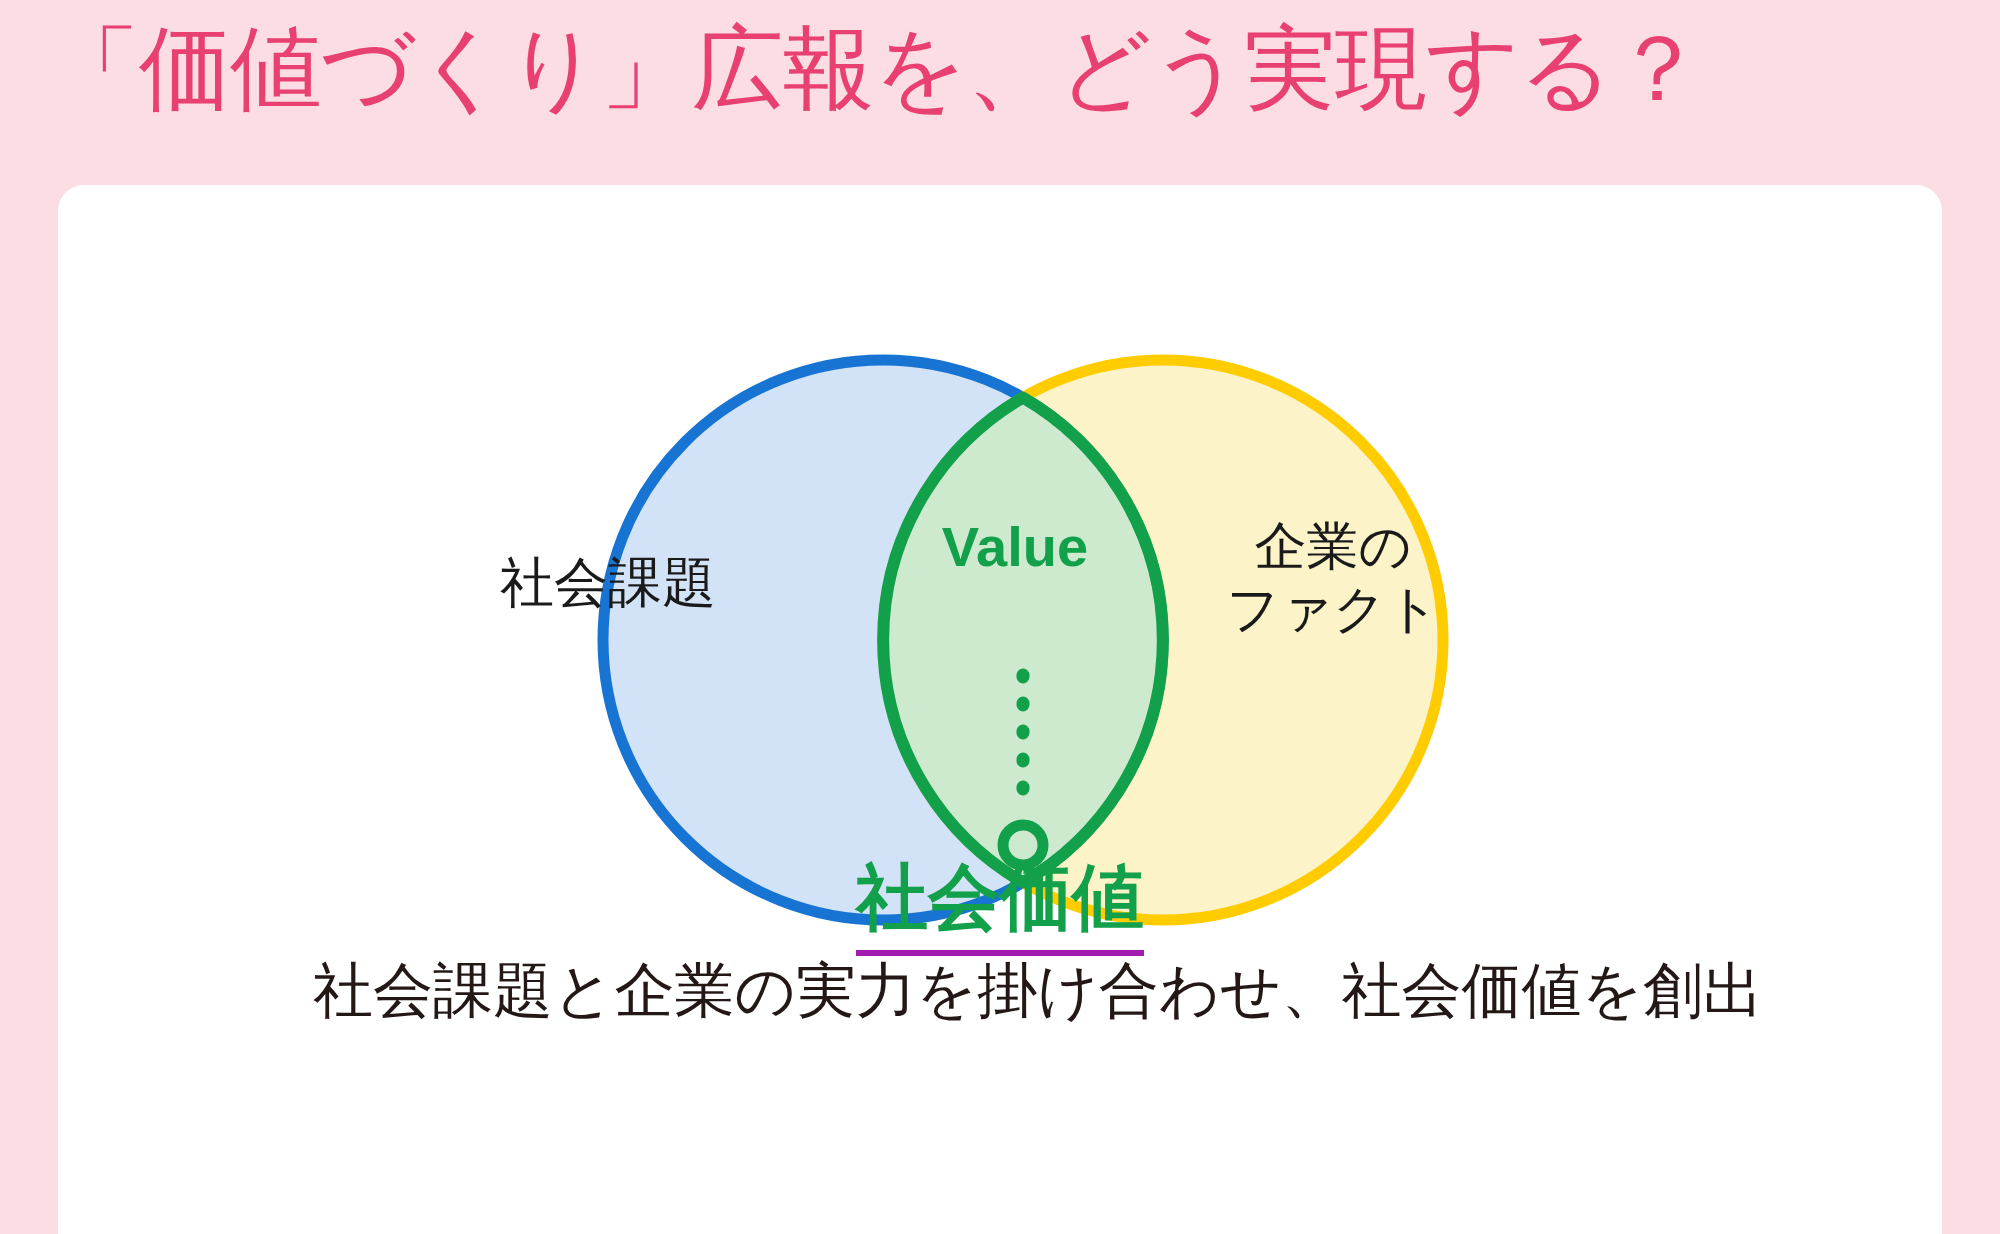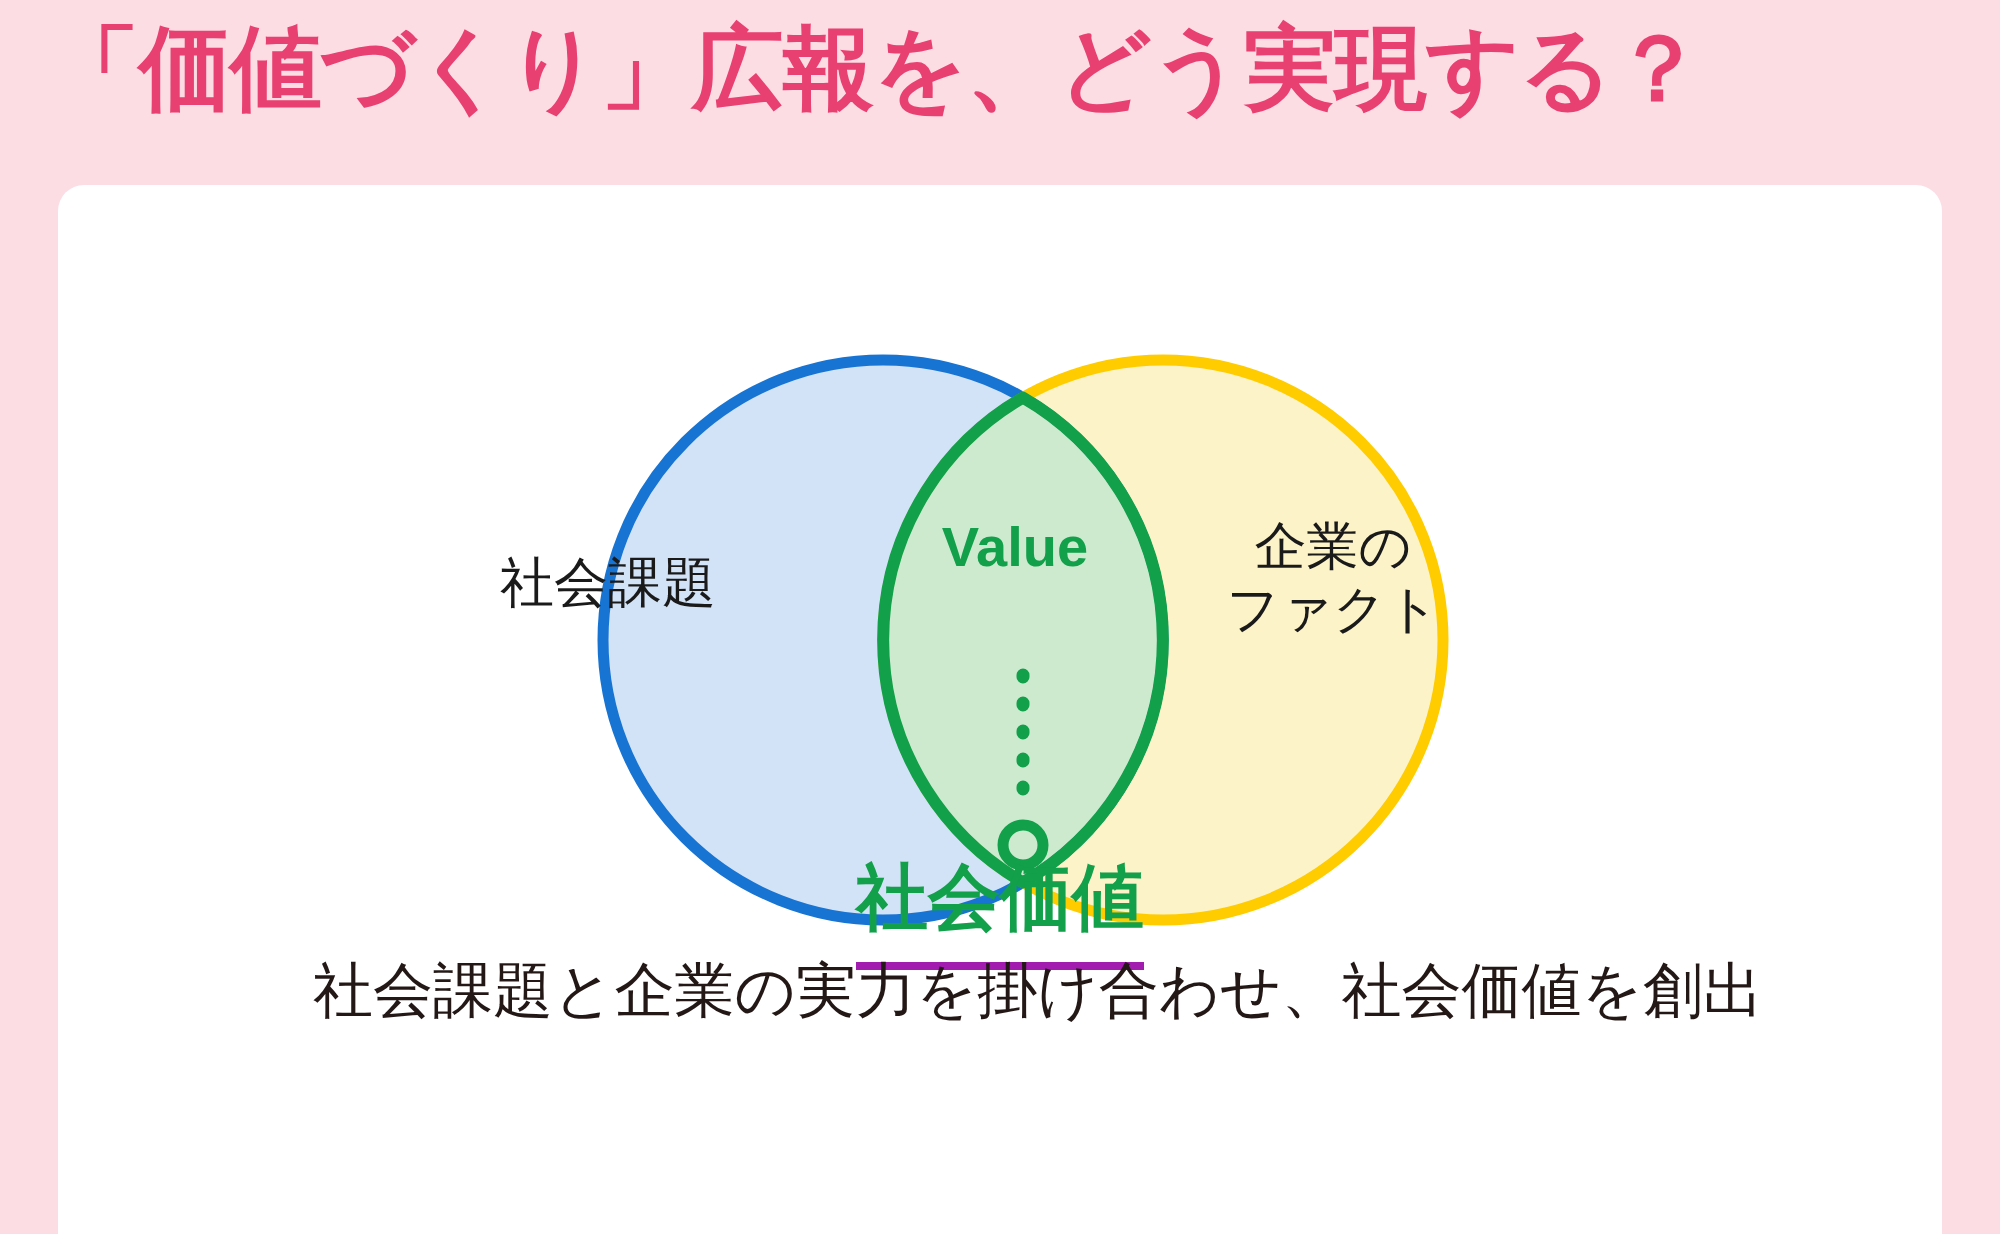--- a/index.html
+++ b/index.html
@@ -18,21 +18,21 @@
   #page-title {
     position: absolute;
     left: 48px;
     top: 8px;
     width: 1920px;
     height: 120px;
     display: flex;
     align-items: center;
     color: #e84070;
     font-size: 92px;
-    font-weight: 700;
+    font-weight: 400;
     letter-spacing: -1px;
     white-space: nowrap;
     line-height: 1.05;
   }
 
   #card {
     position: absolute;
     left: 58px;
     top: 185px;
     width: 1884px;
@@ -96,22 +96,22 @@
     top: 665px;
     width: 1884px;
     text-align: center;
     color: #12a04a;
     font-size: 72px;
     font-weight: 700;
     white-space: nowrap;
   }
   #callout-label span.underlined {
     display: inline-block;
-    border-bottom: 8px solid #a21caf;
-    padding-bottom: 16px;
+    border-bottom: 6px solid #a21caf;
+    padding-bottom: 4px;
   }
 
   #caption {
     position: absolute;
     left: 0;
     top: 768px;
     width: 1884px;
     text-align: center;
     color: #231815;
     font-size: 60px;

